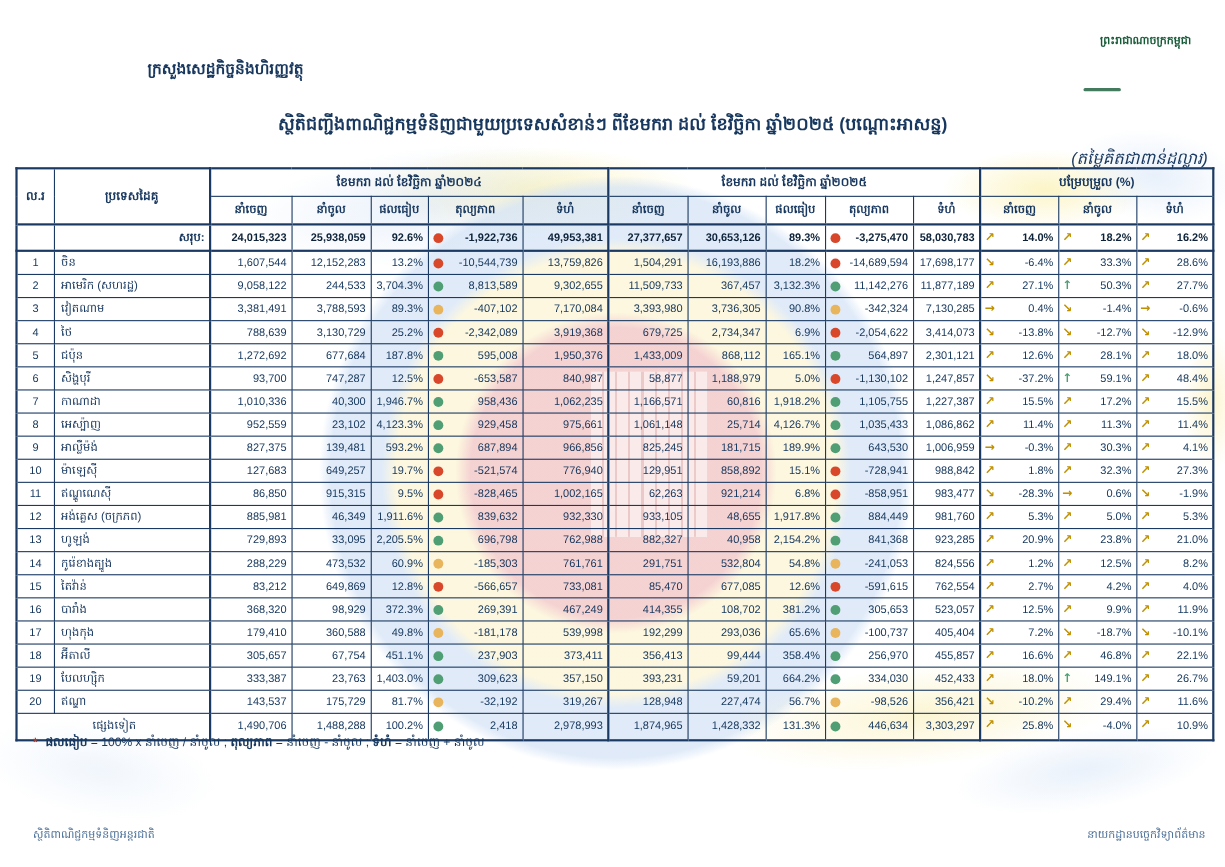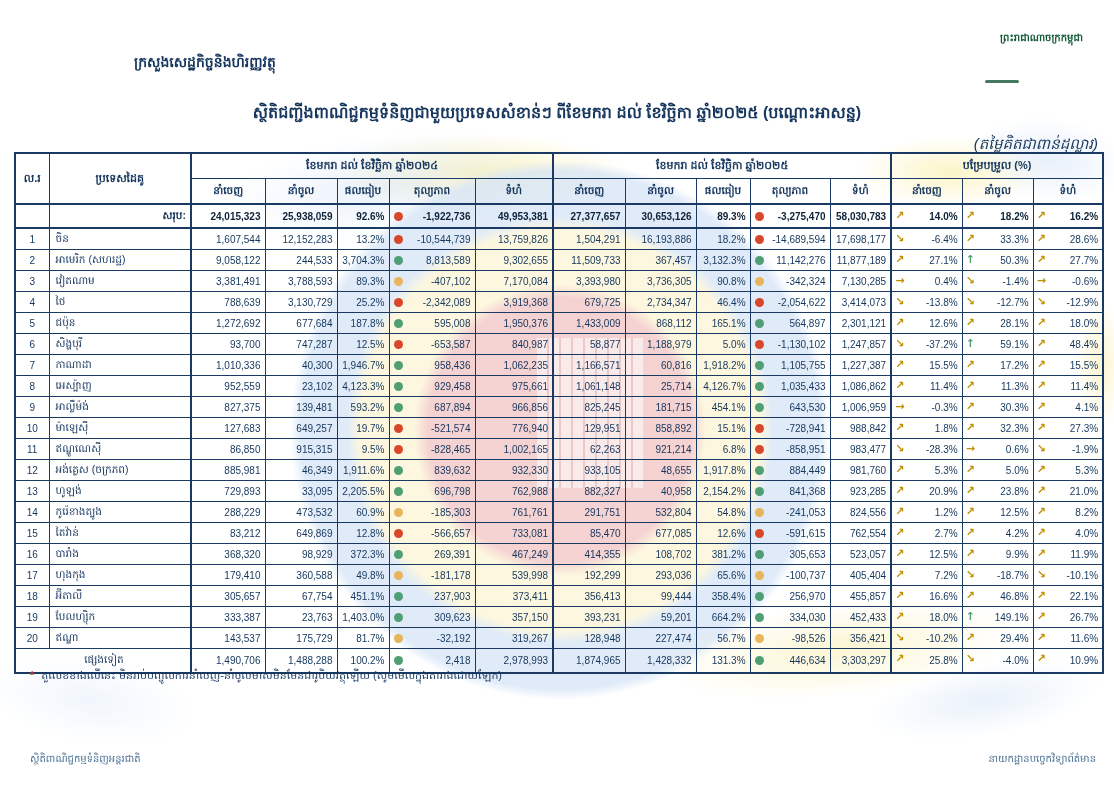--- a/index.html
+++ b/index.html
@@ -231,21 +231,21 @@
             <tr class="data">
               <td class="no sepL">4</td>
               <td class="country sepR">ថៃ</td>
               <td class="num">788,639</td>
               <td class="num">3,130,729</td>
               <td class="num">25.2%</td>
               <td class="icon-cell"><span class="tl circle-red"></span>-2,342,089</td>
               <td class="num sepR">3,919,368</td>
               <td class="num">679,725</td>
               <td class="num">2,734,347</td>
-              <td class="num">46.4%</td>
+              <td class="num">6.9%</td>
               <td class="icon-cell"><span class="tl circle-red"></span>-2,054,622</td>
               <td class="num sepR">3,414,073</td>
               <td class="icon-cell"><span class="arr arrow-down-right">↘</span>-13.8%</td>
               <td class="icon-cell"><span class="arr arrow-down-right">↘</span>-12.7%</td>
               <td class="icon-cell sepR"><span class="arr arrow-down-right">↘</span>-12.9%</td>
             </tr>
             <tr class="data">
               <td class="no sepL">5</td>
               <td class="country sepR">ជប៉ុន</td>
               <td class="num">1,272,692</td>
@@ -316,21 +316,21 @@
             <tr class="data">
               <td class="no sepL">9</td>
               <td class="country sepR">អាល្លឺម៉ង់</td>
               <td class="num">827,375</td>
               <td class="num">139,481</td>
               <td class="num">593.2%</td>
               <td class="icon-cell"><span class="tl circle-green"></span>687,894</td>
               <td class="num sepR">966,856</td>
               <td class="num">825,245</td>
               <td class="num">181,715</td>
-              <td class="num">454.1%</td>
+              <td class="num">189.9%</td>
               <td class="icon-cell"><span class="tl circle-green"></span>643,530</td>
               <td class="num sepR">1,006,959</td>
               <td class="icon-cell"><span class="arr arrow-right">→</span>-0.3%</td>
               <td class="icon-cell"><span class="arr arrow-up-right">↗</span>30.3%</td>
               <td class="icon-cell sepR"><span class="arr arrow-up-right">↗</span>4.1%</td>
             </tr>
             <tr class="data">
               <td class="no sepL">10</td>
               <td class="country sepR">ម៉ាឡេស៊ី</td>
               <td class="num">127,683</td>
@@ -532,20 +532,20 @@
               <td class="icon-cell"><span class="arr arrow-up-right">↗</span>25.8%</td>
               <td class="icon-cell"><span class="arr arrow-down-right">↘</span>-4.0%</td>
               <td class="icon-cell sepR"><span class="arr arrow-up-right">↗</span>10.9%</td>
             </tr>
           </tbody>
       </table>
     </div>
 
     <div class="footnotes">
       <div>
-        <span class="bullet">*</span><span>តួលេខខាងលើនេះ មិនរាប់បញ្ចូលការនាំចេញ-នាំចូលមាសមិនមែនជារូបិយវត្ថុឡើយ (សូមមើលក្នុងតារាងដោយឡែក)</span>
+        <span class="bullet">*</span><b>ផលធៀប</b><span> = 100% x នាំចេញ / នាំចូល ; </span><b>តុល្យភាព</b><span> = នាំចេញ - នាំចូល ; </span><b>ទំហំ</b><span> = នាំចេញ + នាំចូល</span>
       </div>
     </div>
 
     <div class="footer-left">ស្ថិតិពាណិជ្ជកម្មទំនិញអន្តរជាតិ</div>
     <div class="footer-right">នាយកដ្ឋានបច្ចេកវិទ្យាព័ត៌មាន</div>
   </div>
 </div>
 
 </body></html>

